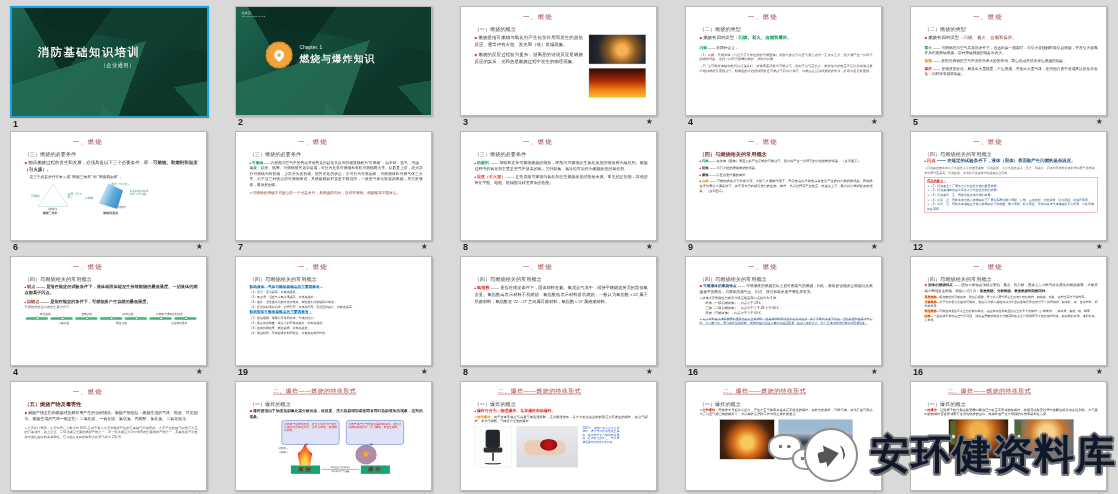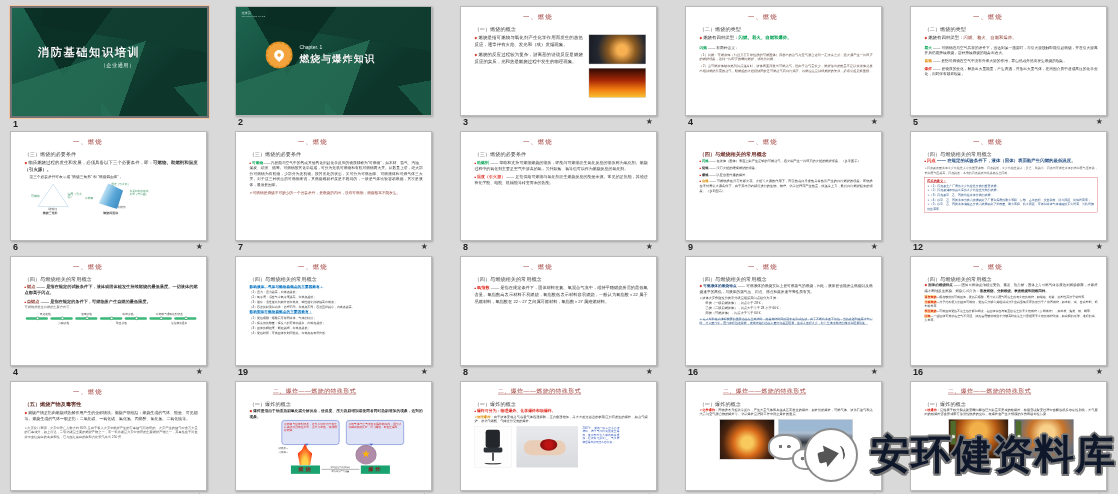--- a/index.html
+++ b/index.html
@@ -1,20 +1,20 @@
 <!DOCTYPE html>
 <html><head>
 <meta charset="utf-8">
 <style>
   html,body{margin:0;padding:0}
   body{width:1118px;height:494px;overflow:hidden;background:#d9d9d9;font-family:"Liberation Sans",sans-serif;position:relative}
   .grid{position:absolute;left:10px;top:6px;display:grid;grid-template-columns:repeat(5,197px);grid-auto-rows:123px;column-gap:28px;row-gap:2px}
   .cell{position:relative}
   .slide{width:195px;height:108px;background:#fff;border:1px solid #b9b9b9;box-shadow:1px 1px 2px rgba(0,0,0,.25);position:relative;overflow:hidden}
-  .cell.sel .slide{border:2px solid #737373;box-shadow:0 0 0 1px #f3c4a6}
+  .cell.sel .slide{border:2px solid #0ea5e9;box-shadow:0 0 0 1px #f3c4a6}
   .meta{display:flex;justify-content:space-between;align-items:flex-start;height:12px;padding:1px 4px 0 3px;font-size:9px;color:#222;font-weight:bold}
   .star{font-size:8px;color:#3a3a3a;font-weight:normal}
   
   .si{position:absolute;left:0;top:0;width:800px;height:447px;transform:scale(.24625);transform-origin:0 0;color:#333}
   
   .cover{width:100%;height:100%;background:
     conic-gradient(from 200deg at 68% 30%,rgba(38,110,86,.85) 0 52deg,transparent 52deg),
     conic-gradient(from 330deg at 26% 62%,rgba(9,44,34,.9) 0 66deg,transparent 66deg),
     conic-gradient(from 80deg at 82% 72%,rgba(28,96,74,.8) 0 58deg,transparent 58deg),
     conic-gradient(from 15deg at 14% 16%,rgba(16,60,47,.9) 0 84deg,transparent 84deg),

